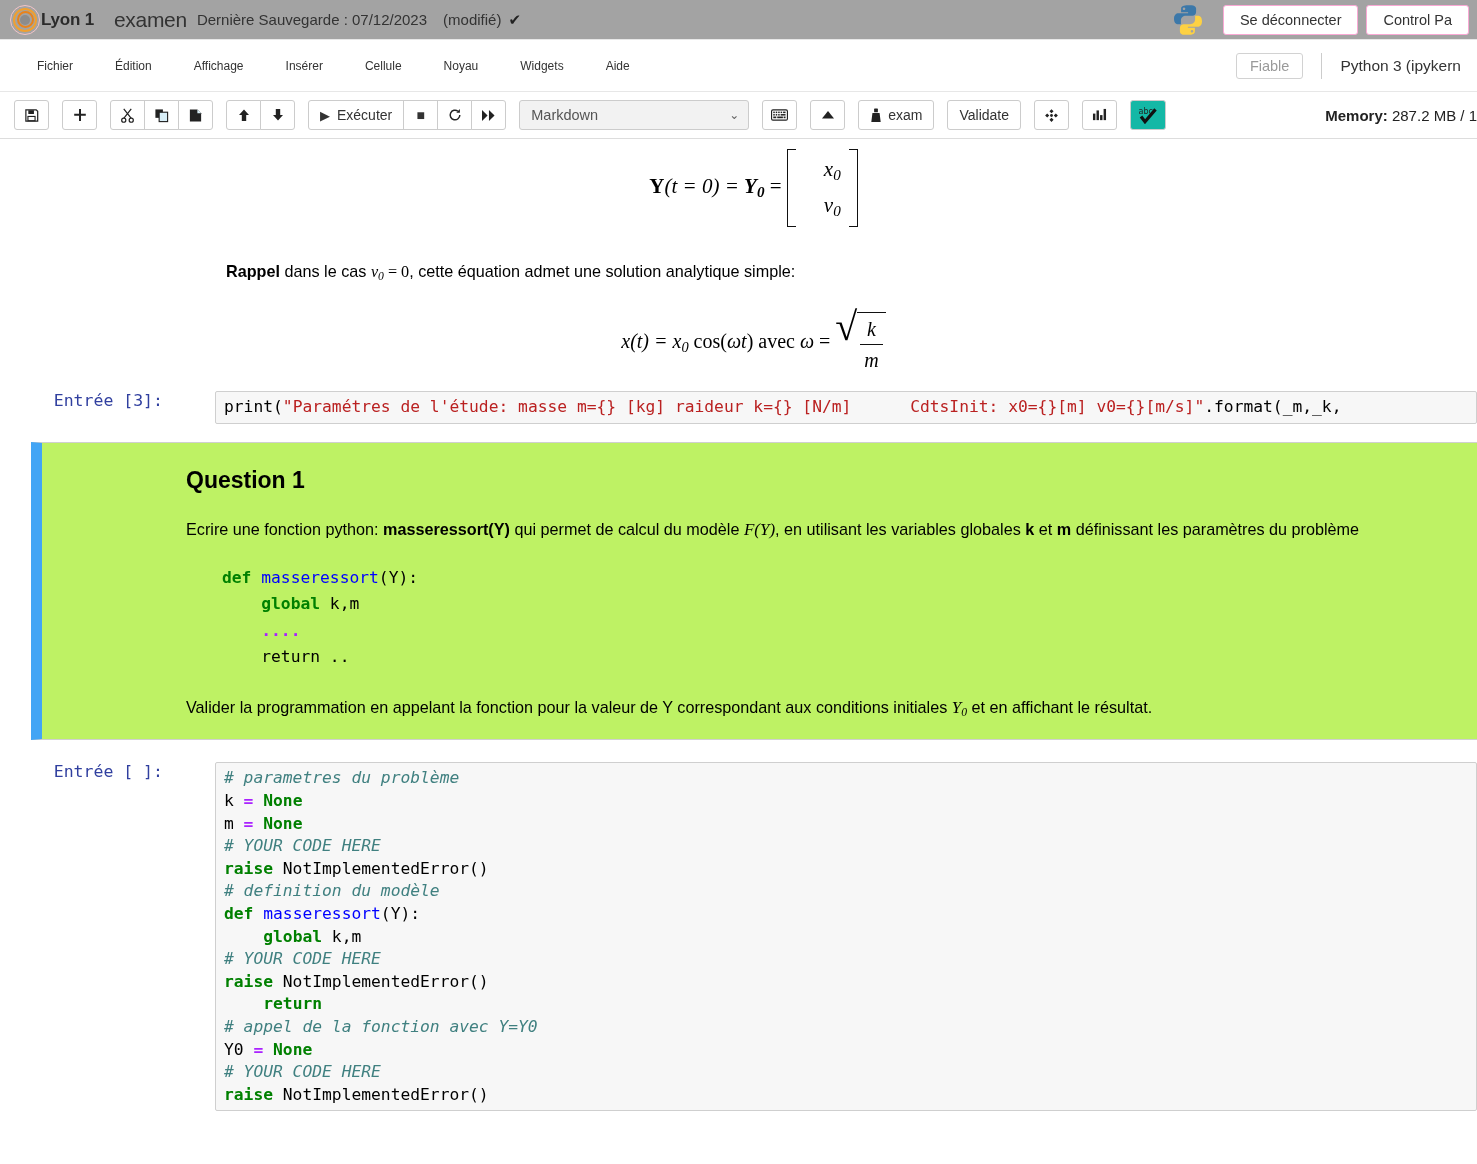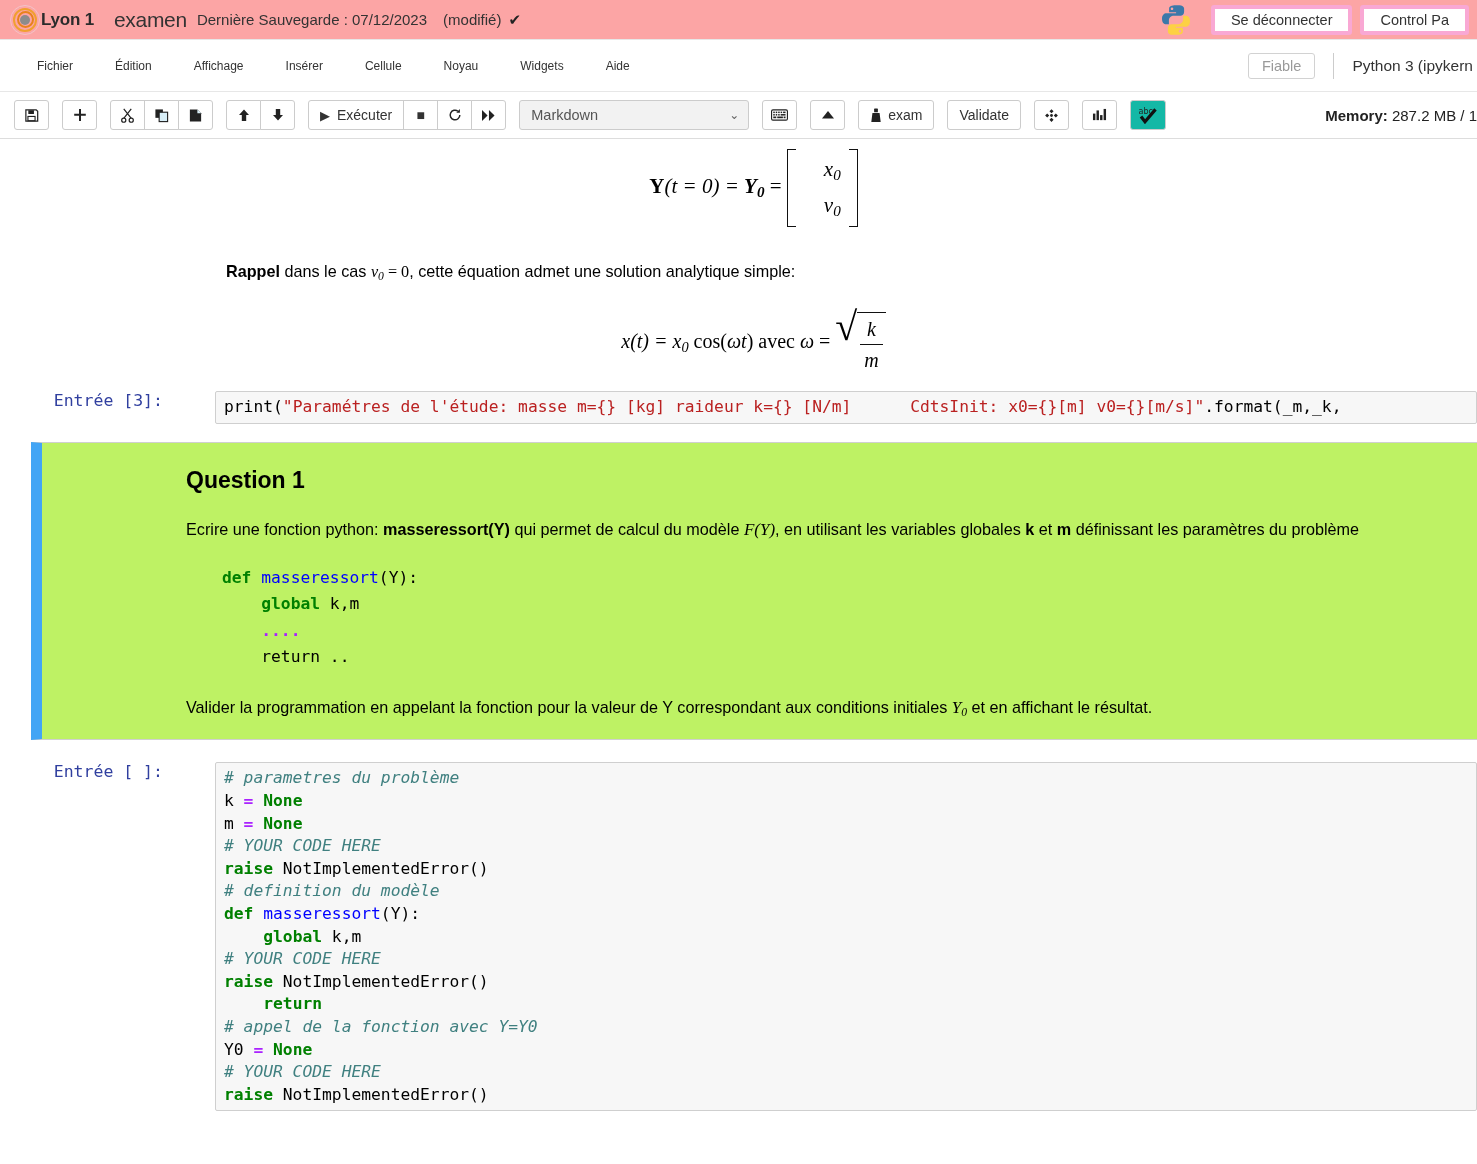--- a/index.html
+++ b/index.html
@@ -8,21 +8,21 @@
     width: 1477px; height: 1164px;
     background: #fff;
     font-family: "Liberation Sans", sans-serif;
     overflow: hidden;
   }
 
   
   .header {
     position: relative;
     height: 40px;
-    background: #fca5a5;
+    background: #a3a3a3;
     border-bottom: 1px solid #e7e7e7;
     display: flex;
     align-items: center;
     padding-left: 10px;
   }
   .logo-wrap { display: flex; align-items: center; flex: none; }
   .logo-mark {
     width: 30px; height: 30px; position: relative; flex: none;
   }
   .logo-mark .r1, .logo-mark .r2, .logo-mark .r3, .logo-mark .r4 {
@@ -38,42 +38,42 @@
   .nb-modified { font-size: 15px; color: #333; margin-left: 16px; }
   .nb-check { font-size: 15px; color: #222; margin-left: 7px; }
 
   .header-right {
     position: absolute; right: 0; top: 0; height: 40px;
     display: flex; align-items: center;
   }
   .py-logo { width: 34px; height: 34px; position: relative; margin-right: 18px; }
   .btn-plain {
     height: 30px; padding: 0 16px;
-    border: 4px solid #f9a8d4; border-radius: 3px;
+    border: 1px solid #f9a8d4; border-radius: 3px;
     background: #fff; color: #333; font-size: 14.5px;
     display: flex; align-items: center; white-space: nowrap;
     margin-right: 8px;
   }
 
   
   .menubar {
     position: relative;
     height: 52px;
     background: #fff;
     border-bottom: 1px solid #e7e7e7;
     display: flex; align-items: center;
     padding-left: 16px;
   }
   .menu-item {
     font-size: 12px; color: #333;
     padding: 6px 21px;
     white-space: nowrap;
   }
   .menubar-right {
-    position: absolute; right: 4px; top: 0; height: 52px;
+    position: absolute; right: 16px; top: 0; height: 52px;
     display: flex; align-items: center; text-align: center;
   }
   .trusted-badge {
     border: 1px solid #d2d2d2; border-radius: 3px;
     padding: 4px 13px; font-size: 14.5px; color: #9a9a9a;
     background: #fff;
   }
   .kernel-sep { width: 1px; height: 26px; background: #ccc; margin: 0 18px; }
   .kernel-name { font-size: 15.5px; color: #333; white-space: nowrap; }
 

